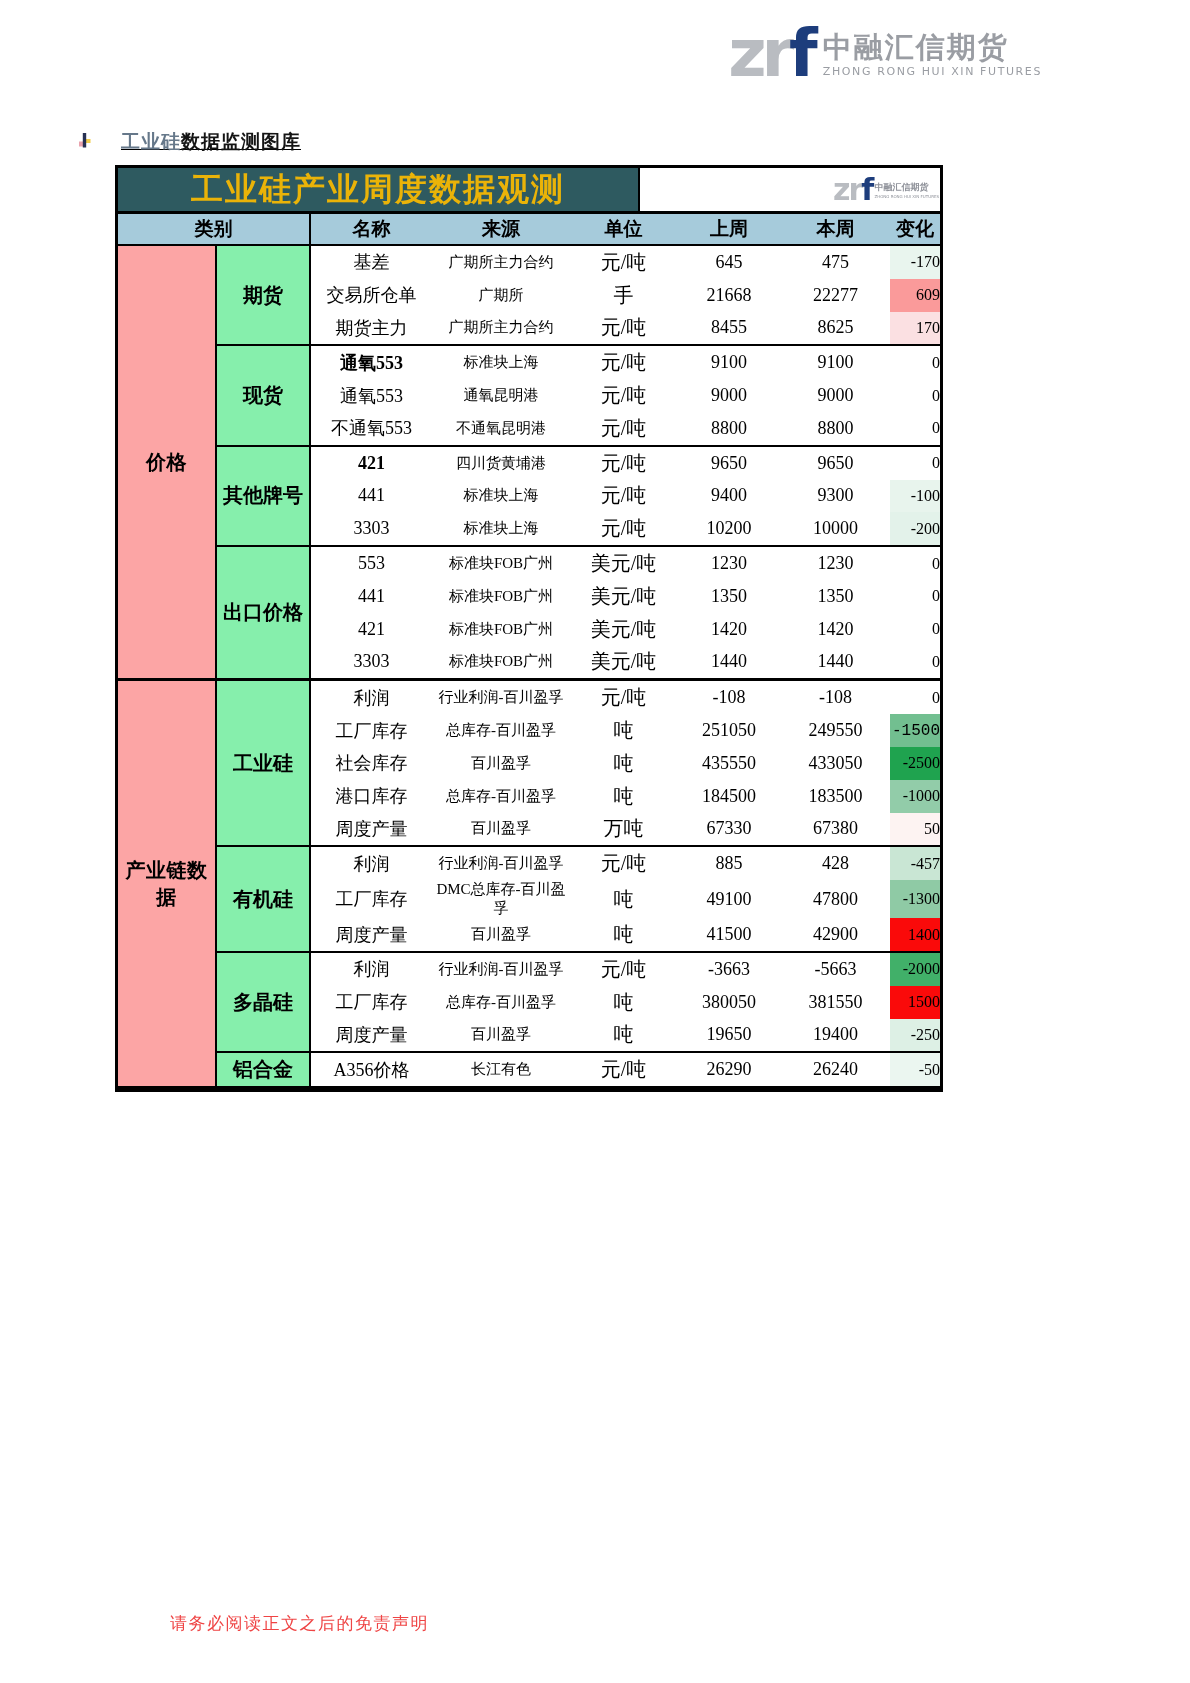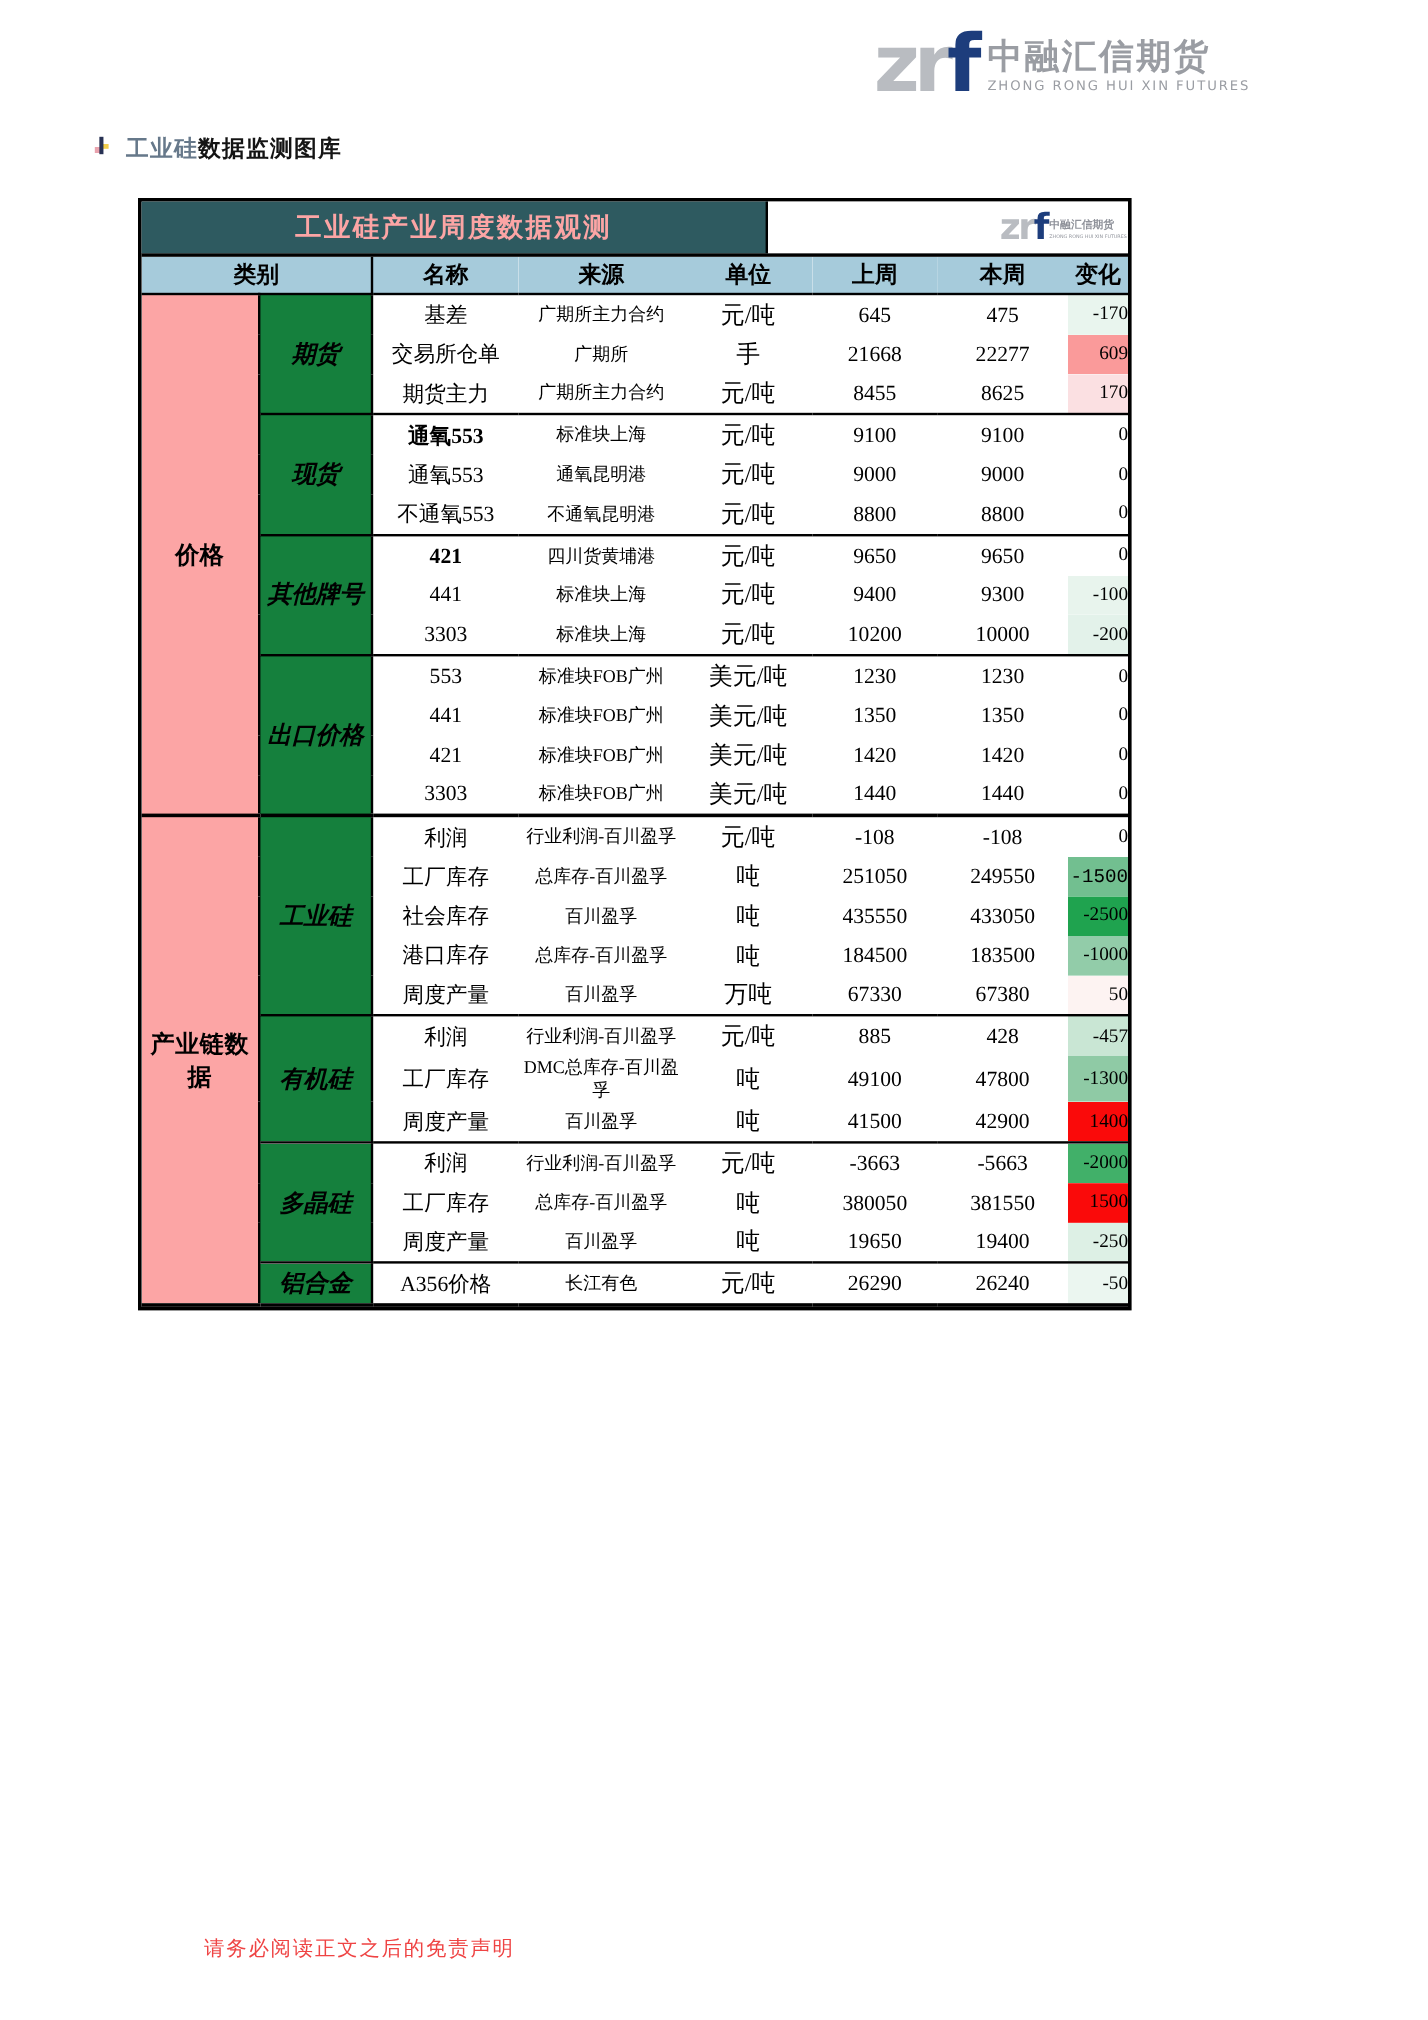--- a/index.html
+++ b/index.html
@@ -11,47 +11,47 @@
 
   
   .top-logo { position:absolute; top:24px; right:148px; display:flex; align-items:center; gap:10px; }
   .zrf { font-family:"DejaVu Sans","Liberation Sans",sans-serif; font-weight:bold; font-size:66px; line-height:60px; letter-spacing:-5px; }
   .zrf .zr { color:#b9bcc1; }
   .zrf .f  { color:#1d3d7c; }
   .logo-text .cn { font-family:"DejaVu Sans","Liberation Sans",sans-serif; font-weight:bold; font-size:29px; color:#9a9da3; letter-spacing:2px; line-height:32px; }
   .logo-text .en { font-family:"DejaVu Sans","Liberation Sans",sans-serif; font-size:11px; color:#9a9da3; letter-spacing:1.6px; margin-top:2px; }
 
   
-  .heading { position:absolute; top:111px; left:76px; display:flex; align-items:center; gap:12px; }
+  .heading { position:absolute; top:129px; left:76px; display:flex; align-items:center; gap:28px;text-decoration:underline; }
   .heading .txt { font-weight:bold; font-size:19px; letter-spacing:1px; }
   .heading .hl { color:#66788a; }
   .heading .rest { color:#141414; }
 
   
   .tbl-wrap { position:absolute; left:115px; top:165px; width:822px; border:3px solid #000; }
   .band { display:flex; height:43px; border-bottom:3px solid #000; }
-  .band-title { width:520px; background:#2E5A60; color:#fca5a5; font-weight:bold; font-size:22px;
+  .band-title { width:520px; background:#2E5A60; color:#eab308; font-weight:bold; font-size:32px;
                 letter-spacing:2px; display:flex; align-items:center; justify-content:center; border-right:2px solid #000; }
   .band-date  { width:194px; background:#DAD4C1; color:#000; font-weight:bold; font-size:19px;
                 display:flex; align-items:center; justify-content:center; border-right:2px solid #000; }
   .band-logo  { flex:1; background:#ffffff; display:flex; align-items:center; justify-content:flex-end; overflow:hidden; }
   .mini-logo { display:flex; align-items:center; padding-right:1px; }
   .mini-logo .mz { font-family:"DejaVu Sans","Liberation Sans",sans-serif; font-weight:bold; font-size:30px; line-height:30px; letter-spacing:-2px; }
   .mini-logo .mz .zr { color:#b9bcc1; } .mini-logo .mz .f { color:#1d3d7c; }
   .mini-text { display:flex; flex-direction:column; margin-left:2px; }
   .mini-text .cn { font-family:"DejaVu Sans","Liberation Sans",sans-serif; font-weight:bold; font-size:9px; color:#8f929a; white-space:nowrap; }
   .mini-text .en { font-family:"DejaVu Sans","Liberation Sans",sans-serif; font-size:4px; color:#8f929a; white-space:nowrap; }
 
   table { border-collapse:collapse; width:822px; table-layout:fixed; }
   th, td { padding:0; text-align:center; vertical-align:middle; overflow:hidden; }
   thead th { height:30px; background:#A6CBDB; font-size:19px; font-weight:bold; border-bottom:2.5px solid #000; }
   th.cat { border-right:2.5px solid #000; }
   tbody td { height:32.8px; font-size:18px; background:#fff; }
   td.group-cell    { background:#fca5a5; font-weight:bold; font-size:20px; border-right:2px solid #000; border-bottom:3px solid #000; letter-spacing:0.5px; }
-  td.subgroup-cell { background:#15803d; font-weight:bold; font-size:20px; border-right:2.5px solid #000; border-bottom:2px solid #000;font-style:italic; }
+  td.subgroup-cell { background:#86efac; font-weight:bold; font-size:20px; border-right:2.5px solid #000; border-bottom:2px solid #000; }
   td.subgroup-cell.glast { border-bottom:3px solid #000; }
   td.source-cell { font-size:15px; }
   td.unit-cell   { font-size:20px; }
   td.change-cell { font-size:16px;text-align:right; }
   td.bold { font-weight:bold; }
   tr.sub-end td { border-bottom:2px solid #000; }
   tr.grp-end td { border-bottom:3px solid #000; }
 
   
   .footer { position:absolute; left:170px; top:1612px; font-size:17px; color:#ef4444; letter-spacing:1.5px; }

